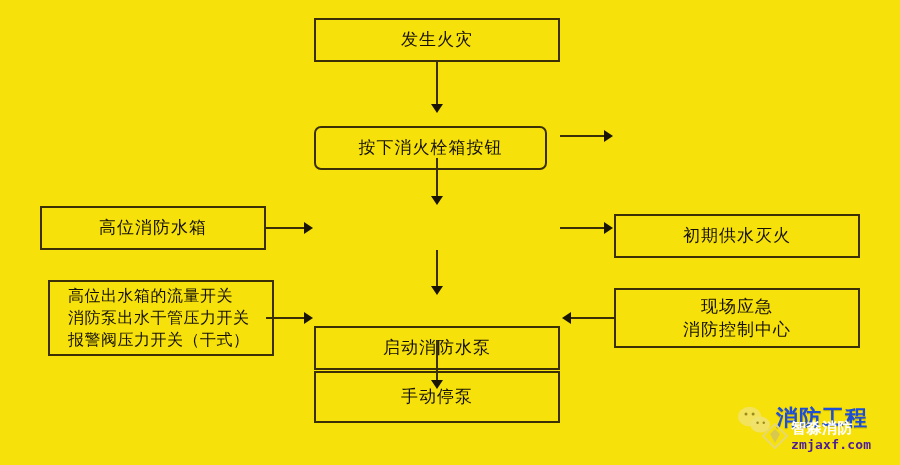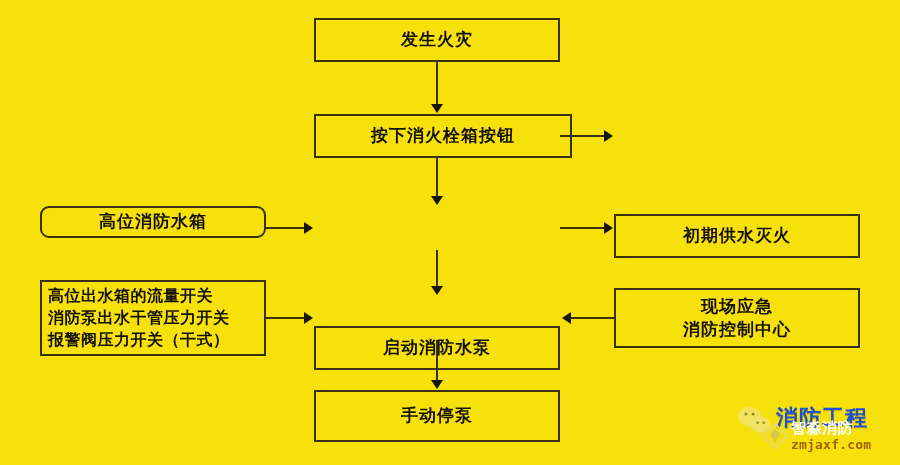--- a/index.html
+++ b/index.html
@@ -18,32 +18,33 @@
     position:absolute;
     box-sizing:border-box;
     border:2px solid #3a2f05;
     background:#F7E10B;
     display:flex;
     align-items:center;
     justify-content:center;
     text-align:center;
     color:#141003;
     font-size:17px;
-    font-weight:700;
+    font-weight:400;
     letter-spacing:1px;
     line-height:1.38;
     white-space:pre-line;
     font-family:"DejaVu Sans","Liberation Sans",sans-serif;
   }
   .node.multiline{
     text-align:left;
     justify-content:flex-start;
-    padding-left:6px;
+    padding-left:18px;
     font-size:16px;
     letter-spacing:0.5px;
+    margin-left:8px;
   }
   .node.center-multiline{
     text-align:center;
     justify-content:center;
   }
   
   .edge{position:absolute;background:#3a2f05;}
   .edge.v{width:2px;}
   .edge.h{height:2px;}
   .arrow{position:absolute;width:0;height:0;}
@@ -91,51 +92,51 @@
     flex:0 0 auto;
   }
   .wm-textblock{display:flex;flex-direction:column;line-height:1;}
   .wm-brand{
     font-size:15px;font-weight:700;color:#ffffff;
     letter-spacing:0.5px;
     font-family:"DejaVu Sans","Liberation Sans",sans-serif;
     white-space:nowrap;
   }
   .wm-url{
-    font-size:13px;font-weight:700;color:#a16207;
+    font-size:13px;font-weight:700;color:#4c1d95;
     letter-spacing:0.2px;margin-top:2px;
     font-family:"DejaVu Sans Mono","Liberation Mono",monospace;
     white-space:nowrap;
   }
 </style>
 </head>
 <body>
 
 <div id="canvas">
 
   <div class="node" style="left:314px;top:18px;width:246px;height:44px;">发生火灾</div>
 
-  <div class="node" style="left:314px;top:114px;width:258px;height:44px;">按下消火栓箱按钮</div>
+  <div class="node" style="left:314px;top:126px;width:233px;height:44px;border-radius:7px;">按下消火栓箱按钮</div>
 
 
-  <div class="node" style="left:40px;top:206px;width:226px;height:32px;border-radius:9px;">高位消防水箱</div>
+  <div class="node" style="left:40px;top:206px;width:226px;height:44px;">高位消防水箱</div>
 
 
   <div class="node" style="left:614px;top:214px;width:246px;height:44px;">初期供水灭火</div>
 
   <div class="node multiline" style="left:40px;top:280px;width:226px;height:76px;">高位出水箱的流量开关
 消防泵出水干管压力开关
 报警阀压力开关（干式）</div>
 
   <div class="node" style="left:314px;top:296px;width:246px;height:44px;margin-top:30px;">启动消防水泵</div>
 
   <div class="node center-multiline" style="left:614px;top:288px;width:246px;height:60px;">现场应急
 消防控制中心</div>
 
-  <div class="node" style="left:314px;top:390px;width:246px;height:52px;">手动停泵</div>
+  <div class="node" style="left:314px;top:371px;width:246px;height:52px;">手动停泵</div>
 
   <div class="edge v" style="left:436px;top:62px;height:43px;"></div>
   <div class="arrow down" style="left:431px;top:104px;"></div>
 
   <div class="edge h" style="left:560px;top:135px;width:46px;"></div>
   <div class="arrow right" style="left:604px;top:130px;"></div>
 
   <div class="edge v" style="left:436px;top:158px;height:39px;"></div>
   <div class="arrow down" style="left:431px;top:196px;"></div>
 

